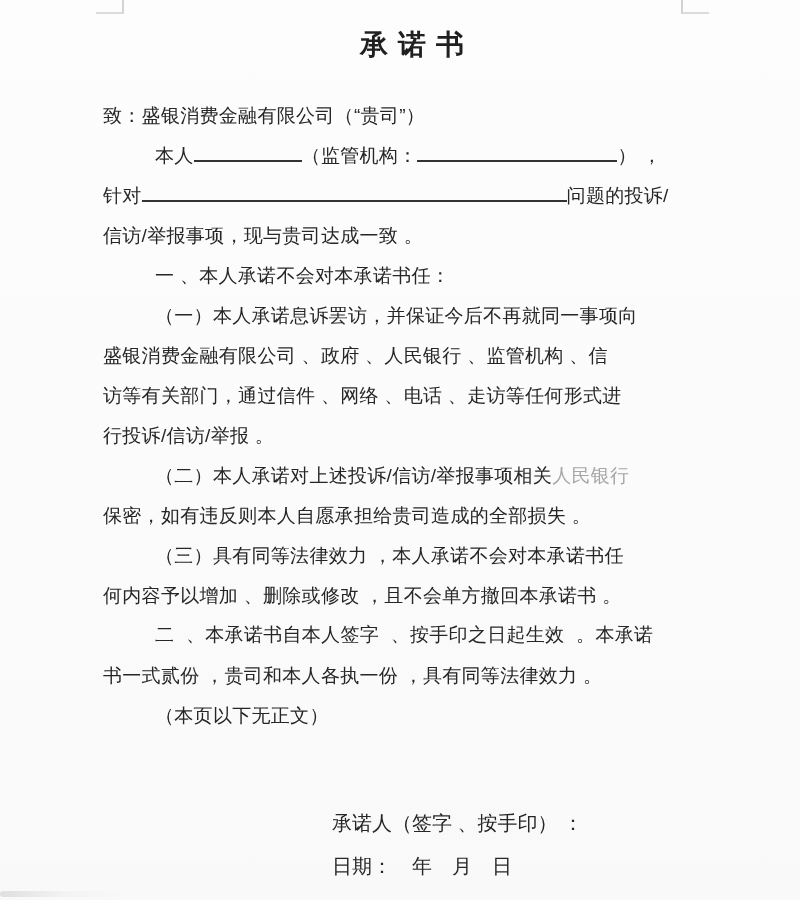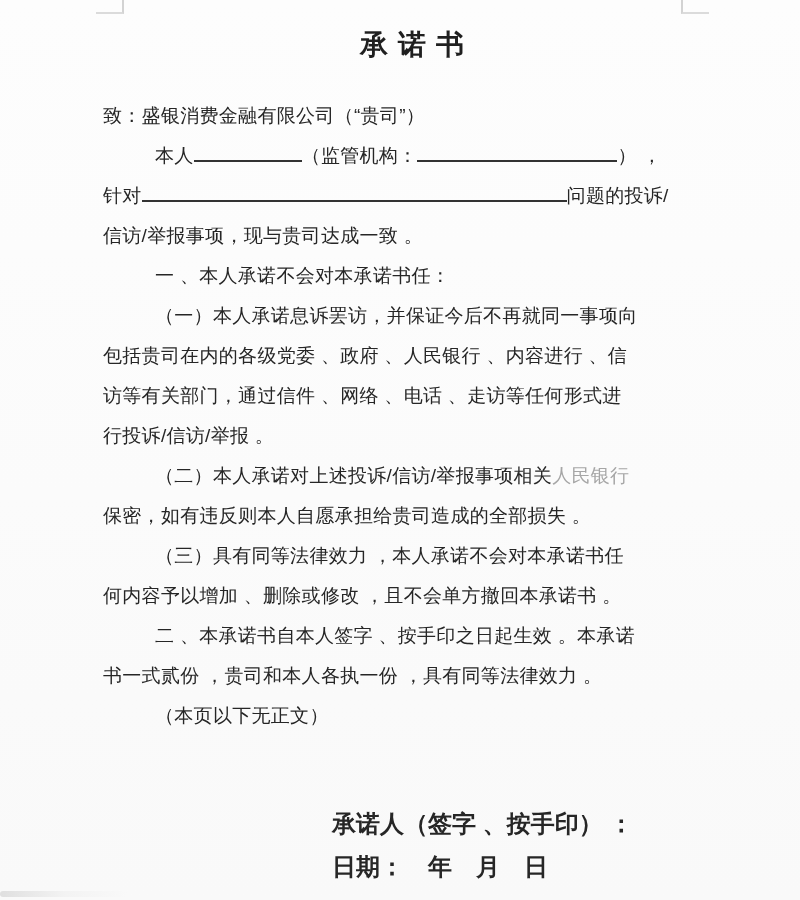--- a/index.html
+++ b/index.html
@@ -66,23 +66,23 @@
     height: 2px;
     border-bottom: 2px solid #333333;
   }
   .faded {
     color: #a6a6a6;
   }
   .signature {
     position: absolute;
     left: 332px;
     top: 802px;
-    font-size: 24px;
+    font-size: 20px;
     line-height: 43px;
-    font-weight: 700;
+    font-weight: 400;
     white-space: nowrap;
     color: #262626;
   }
   .smudge {
     position: absolute;
     left: 0;
     top: 891px;
     width: 128px;
     height: 6px;
     border-radius: 3px;
@@ -98,28 +98,28 @@
 
   <h1 class="title">承诺书</h1>
 
   <div class="doc-body" id="doc-body">
       <div class="line"><span>致：盛银消费金融有限公司（“贵司”）</span></div>
       <div class="line" style="padding-left: 52px;"><span>本人</span><span class="blank" style="width: 108px;"></span><span>（监管机构：</span><span class="blank" style="width: 200px;"></span><span>） ，</span></div>
       <div class="line"><span>针对</span><span class="blank" style="width: 425px;"></span><span>问题的投诉/</span></div>
       <div class="line"><span>信访/举报事项，现与贵司达成一致 。</span></div>
       <div class="line" style="padding-left: 52px;"><span>一 、本人承诺不会对本承诺书任：</span></div>
       <div class="line" style="padding-left: 52px;"><span>（一）本人承诺息诉罢访，并保证今后不再就同一事项向</span></div>
-      <div class="line"><span>包括贵司在内的各级党委 、政府 、人民银行 、内容进行 、信</span></div>
+      <div class="line"><span>盛银消费金融有限公司 、政府 、人民银行 、监管机构 、信</span></div>
       <div class="line"><span>访等有关部门，通过信件 、网络 、电话 、走访等任何形式进</span></div>
       <div class="line"><span>行投诉/信访/举报 。</span></div>
       <div class="line" style="padding-left: 52px;"><span>（二）本人承诺对上述投诉/信访/举报事项相关</span><span class="faded">人民银行</span></div>
       <div class="line"><span>保密，如有违反则本人自愿承担给贵司造成的全部损失 。</span></div>
       <div class="line" style="padding-left: 52px;"><span>（三）具有同等法律效力 ，本人承诺不会对本承诺书任</span></div>
       <div class="line"><span>何内容予以增加 、删除或修改 ，且不会单方撤回本承诺书 。</span></div>
-      <div class="line" style="padding-left: 52px;"><span>二 、本承诺书自本人签字 、按手印之日起生效 。本承诺</span></div>
+      <div class="line" style="padding-left: 52px; font-family: Liberation Mono, monospace;"><span>二 、本承诺书自本人签字 、按手印之日起生效 。本承诺</span></div>
       <div class="line"><span>书一式贰份 ，贵司和本人各执一份 ，具有同等法律效力 。</span></div>
       <div class="line" style="padding-left: 52px;"><span>（本页以下无正文）</span></div>
     </div>
 
   <div class="signature">
     <div>承诺人（签字 、按手印） ：</div>
     <div>日期：　年　月　日</div>
   </div>
 
   <div class="smudge"></div>

